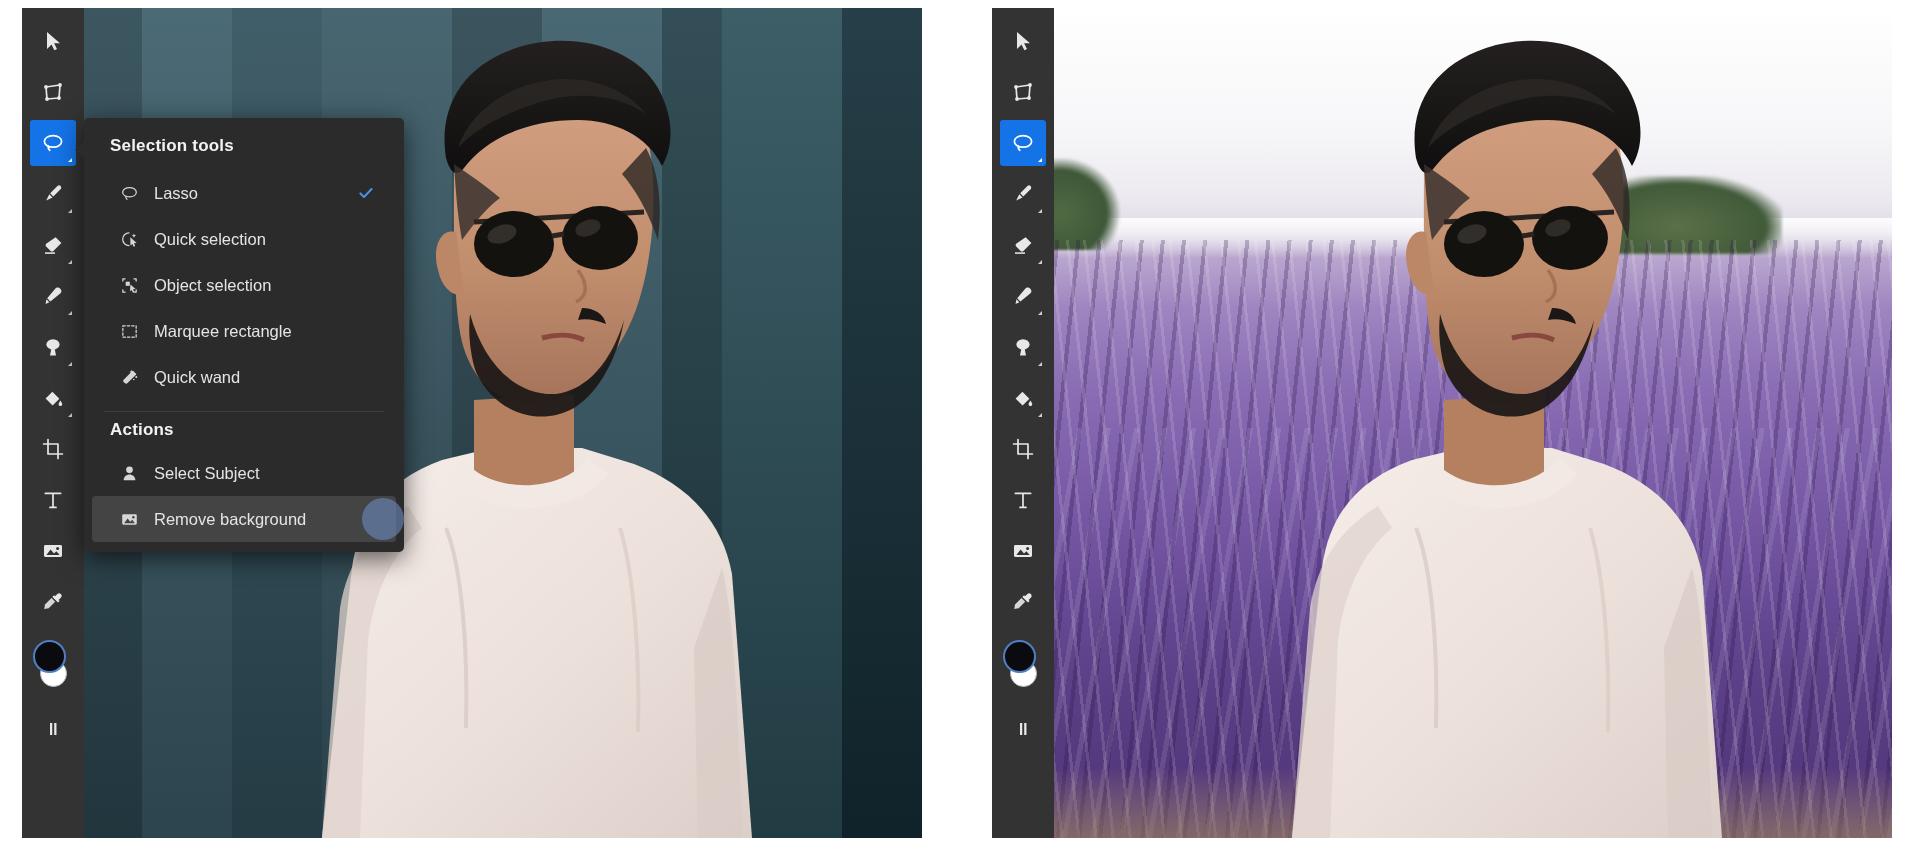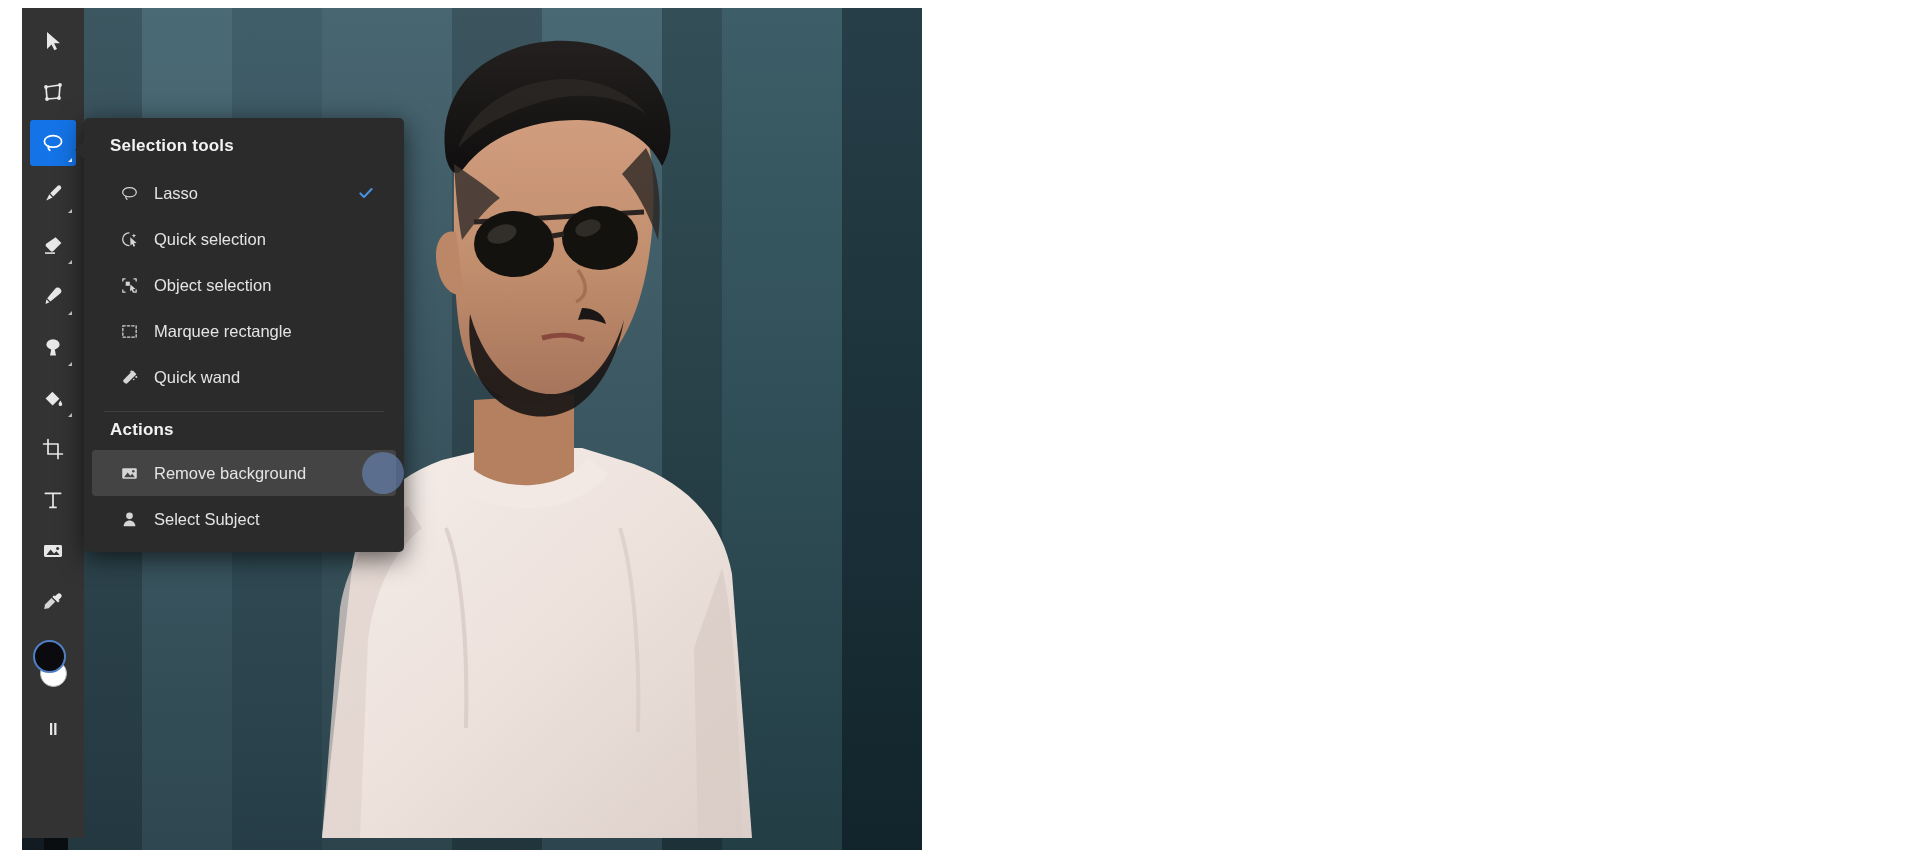--- a/index.html
+++ b/index.html
@@ -13,21 +13,20 @@
   }
 
   .stage {
     position: relative;
     width: 1920px;
     height: 850px;
     background: #ffffff;
     display: flex;
     gap: 70px;
     padding: 8px 0 12px 22px;
-    flex-direction: column;
   }
 
   
   .panel {
     position: relative;
     width: 900px;
     height: 830px;
     overflow: hidden;
     background: #000;
     flex: 0 0 900px;
@@ -535,40 +534,40 @@
               <circle class="sf" cx="17.4" cy="14.6" r="1"></circle>
             </svg>
           </span>
           <span class="mi-label">Quick wand</span>
         </div>
 
         <div class="menu-sep"></div>
 
         <div class="menu-head" style="padding-top:0;padding-bottom:10px;">Actions</div>
 
+        <div class="menu-item">
+          <span class="mi-icon">
+            <svg viewBox="0 0 24 24">
+              <circle class="sf" cx="12" cy="7.4" r="4.2"></circle>
+              <path class="sf" d="M4.6 20.6 C4.6 16.4 8 13.4 12 13.4 C16 13.4 19.4 16.4 19.4 20.6 Z"></path>
+            </svg>
+          </span>
+          <span class="mi-label">Select Subject</span>
+        </div>
+
         <div class="menu-item highlight">
           <span class="mi-icon">
             <svg viewBox="0 0 24 24">
               <rect class="sf" x="2.8" y="5.4" width="18.4" height="13.2" rx="1.4"></rect>
               <path d="M5.2 16.6 L9.6 10.8 L13 14.8 L15.4 12.4 L18.8 16.6 Z" fill="#444"></path>
               <circle cx="16.8" cy="9.2" r="1.6" fill="#444"></circle>
             </svg>
           </span>
           <span class="mi-label">Remove background</span>
           <span class="cursor-dot"></span>
-        </div>
-
-        <div class="menu-item">
-          <span class="mi-icon">
-            <svg viewBox="0 0 24 24">
-              <circle class="sf" cx="12" cy="7.4" r="4.2"></circle>
-              <path class="sf" d="M4.6 20.6 C4.6 16.4 8 13.4 12 13.4 C16 13.4 19.4 16.4 19.4 20.6 Z"></path>
-            </svg>
-          </span>
-          <span class="mi-label">Select Subject</span>
         </div>
       </div>
     </div>
   </div>
 
   <div class="panel">
     <div class="canvas">
 
       <div class="photo-lav">
         <span class="lav-horizon"></span>

